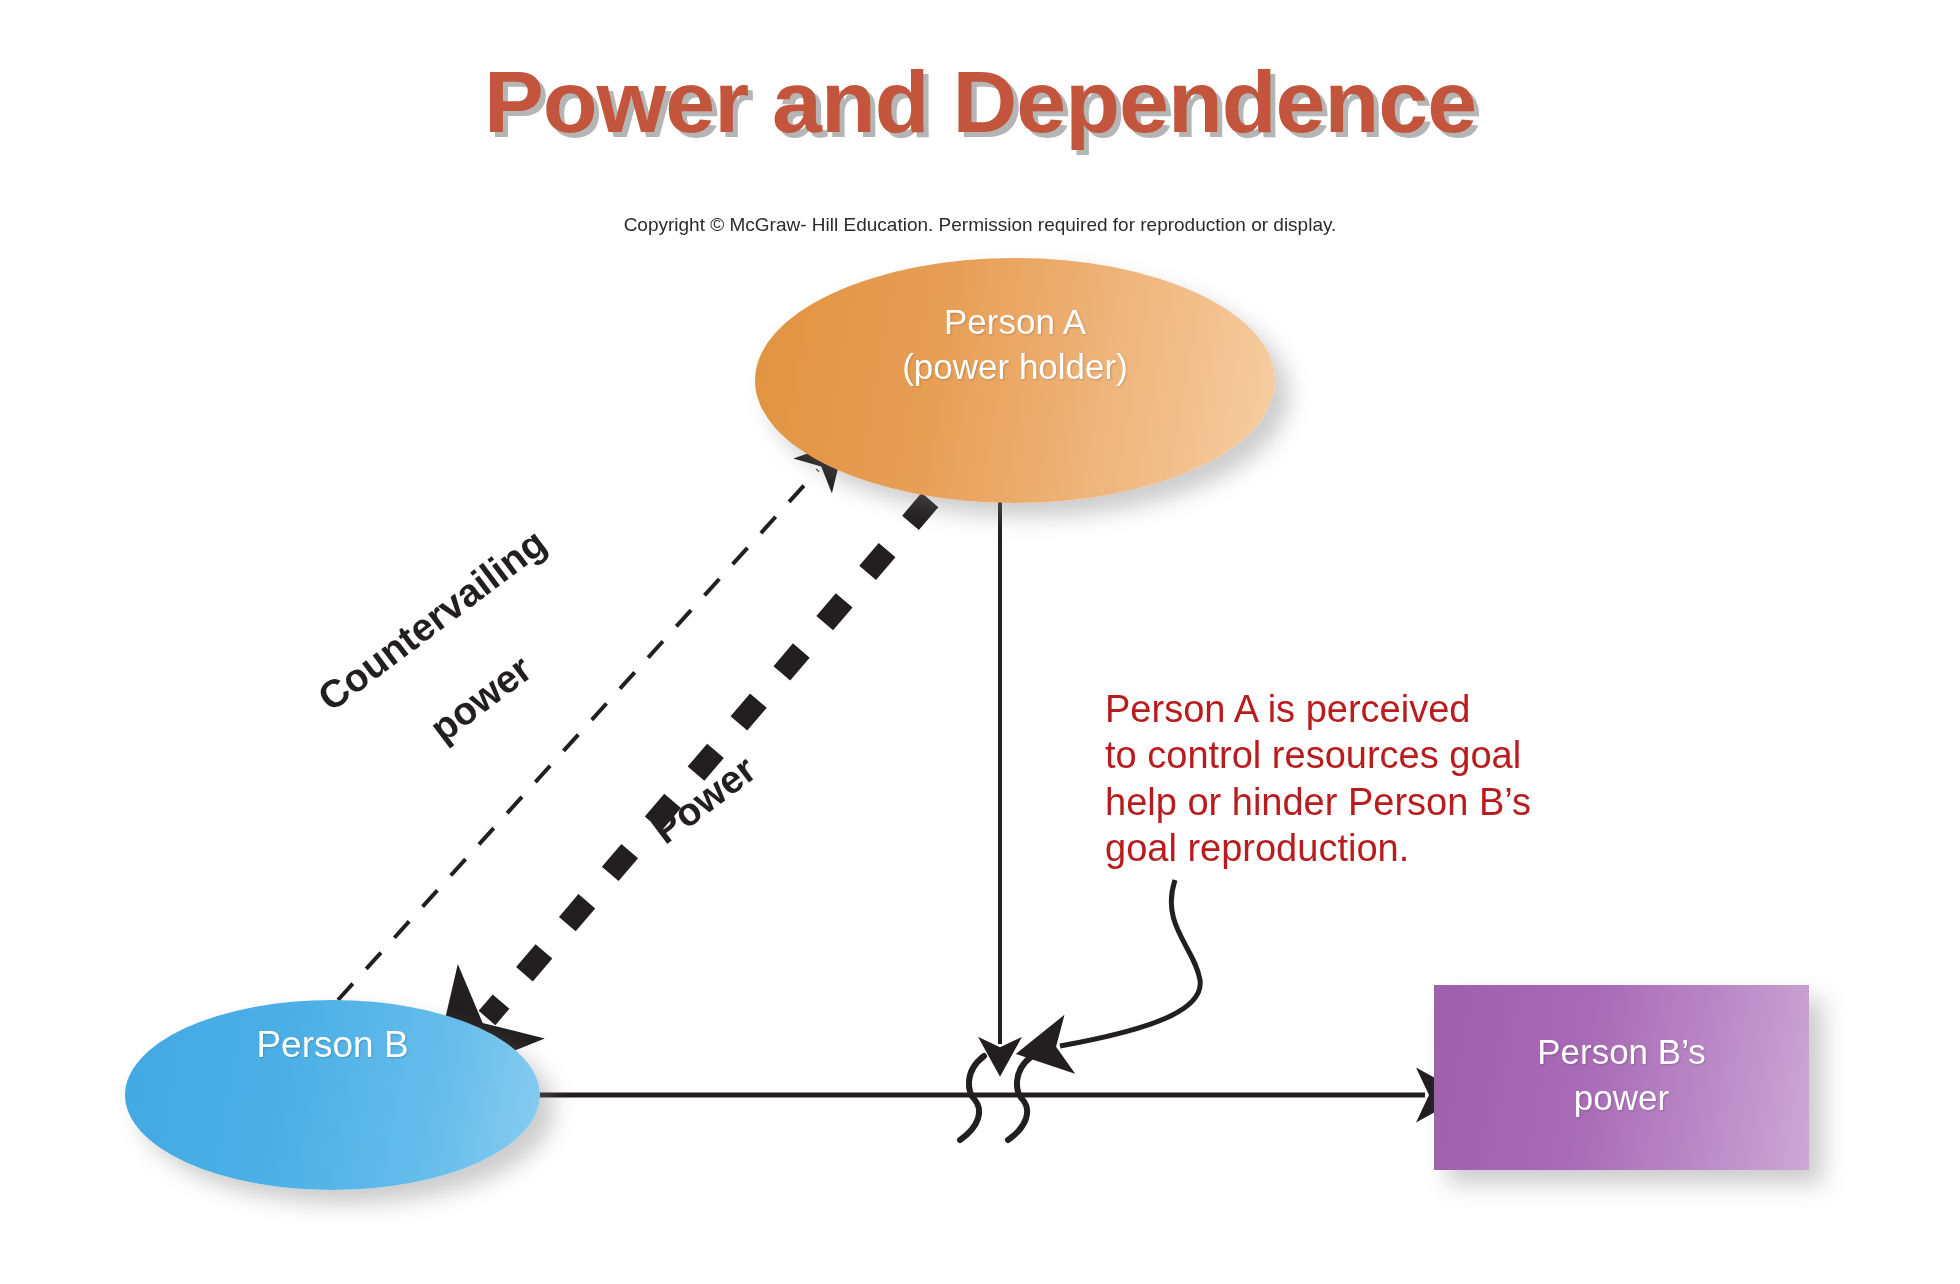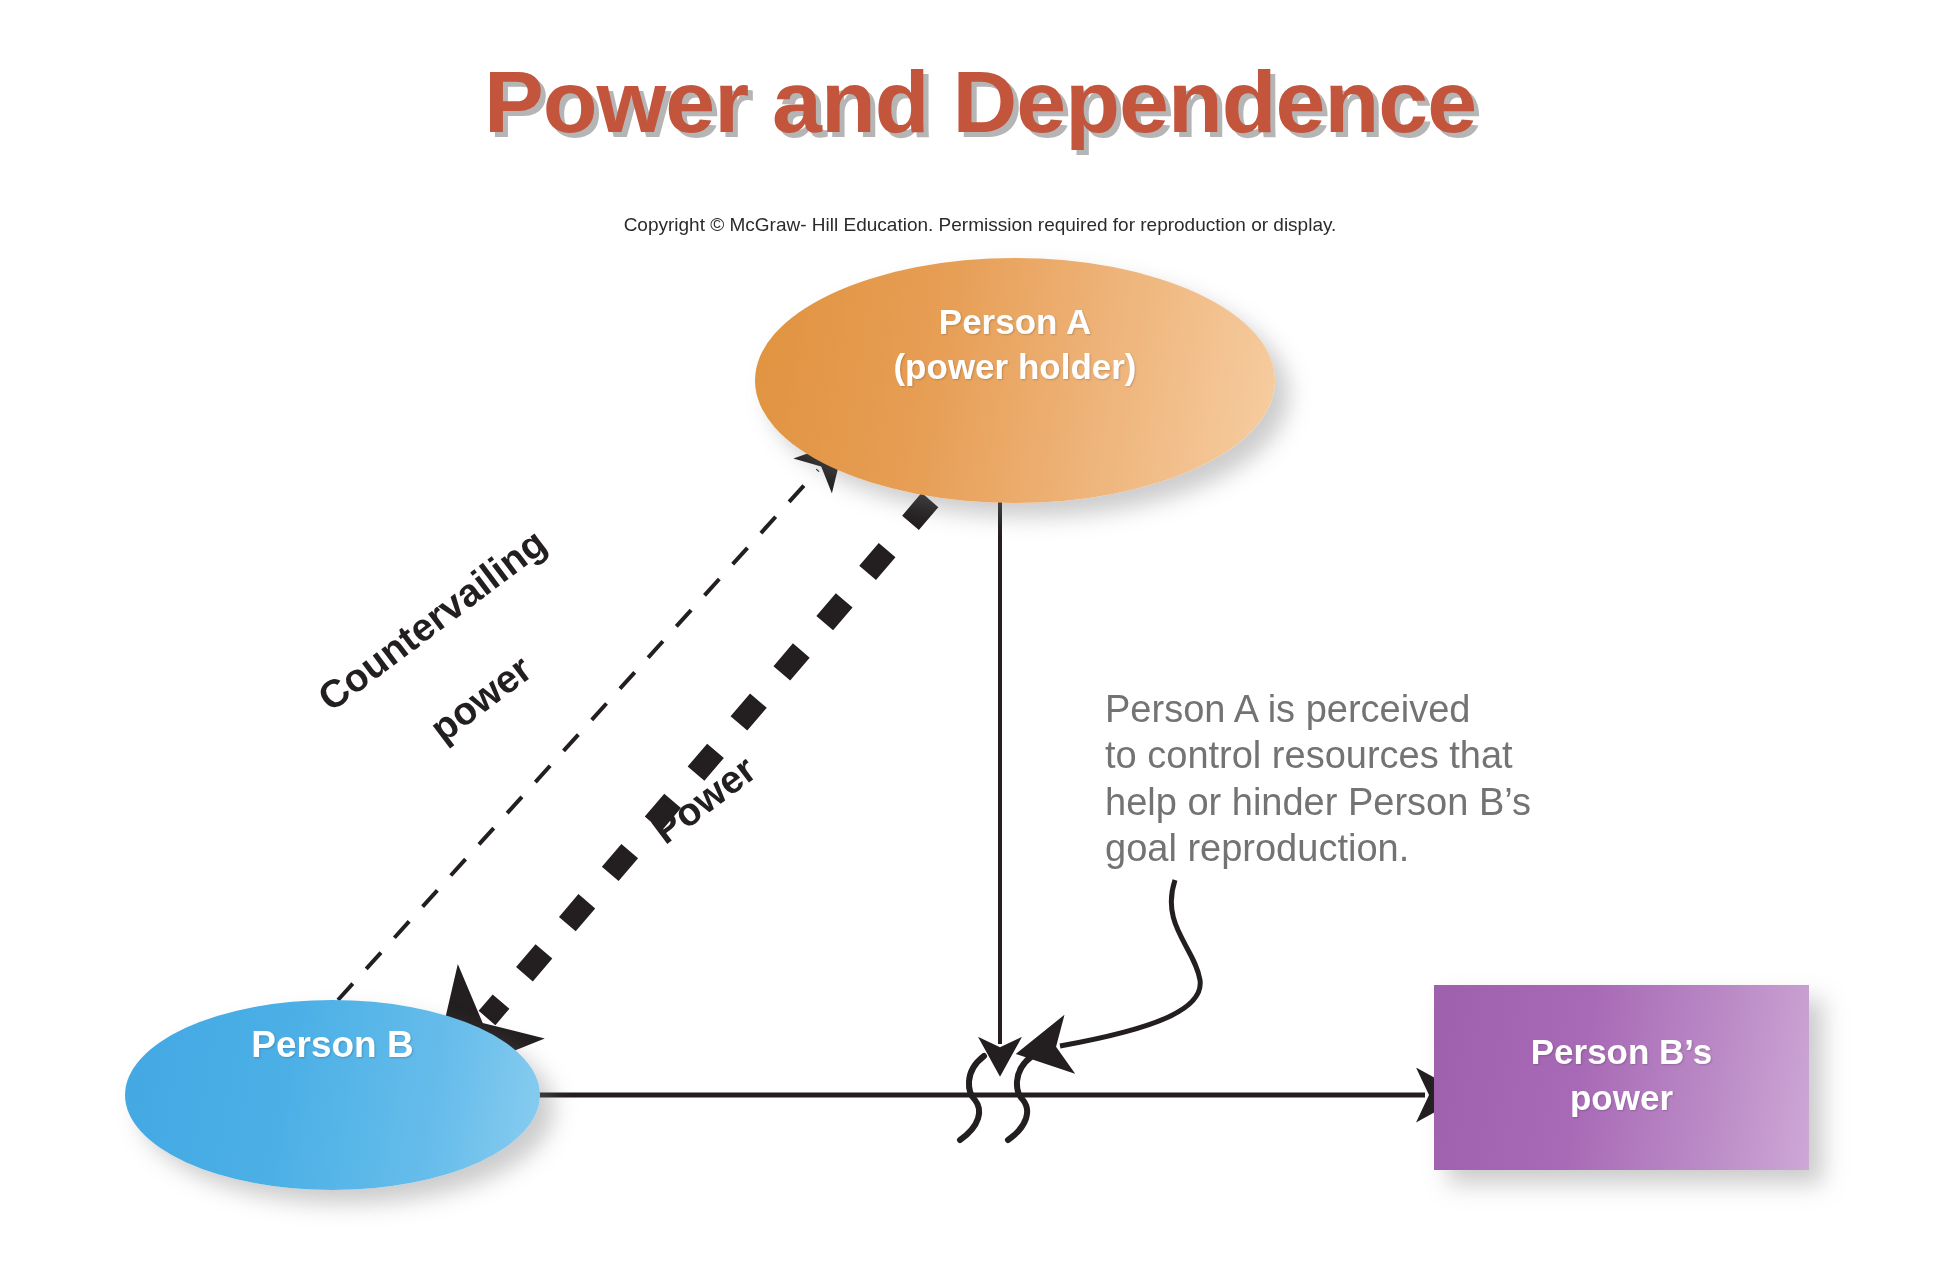--- a/index.html
+++ b/index.html
@@ -47,21 +47,21 @@
     text-align: center;
     font-size: 19px;
     color: #2b2b2b;
     font-family: "Liberation Sans", sans-serif;
   }
 
   
   .node-text {
     position: absolute;
     color: #ffffff;
-    font-weight: bold;
+    font-weight: normal;
     font-family: "Liberation Sans", sans-serif;
     text-align: center;
     pointer-events: none;
     text-shadow: 1px 1px 2px rgba(0,0,0,0.18);
   }
 
   #ellipse-a {
     position: absolute;
     left: 755px;
     top: 258px;
@@ -115,21 +115,21 @@
   }
 
   
   #annotation {
     position: absolute;
     left: 1105px;
     top: 686px;
     width: 560px;
     font-size: 38px;
     line-height: 1.22;
-    color: #737373;
+    color: #b91c1c;
     font-family: "Liberation Sans", sans-serif;
     font-weight: normal;
   }
 
   
   .edge-label {
     position: absolute;
     font-family: "Liberation Sans", sans-serif;
     font-weight: bold;
     color: #231f20;
@@ -226,18 +226,18 @@
     <span>Countervailing</span><br>
     <span>power</span>
   </div>
 
   <div id="label-power" class="edge-label">
     <span>Power</span>
   </div>
 
   <div id="annotation">
     <span>Person A is perceived</span><br>
-    <span>to control resources that</span><br>
+    <span>to control resources goal</span><br>
     <span>help or hinder Person B’s</span><br>
     <span>goal reproduction.</span>
   </div>
 
 </div>
 
 </body></html>

